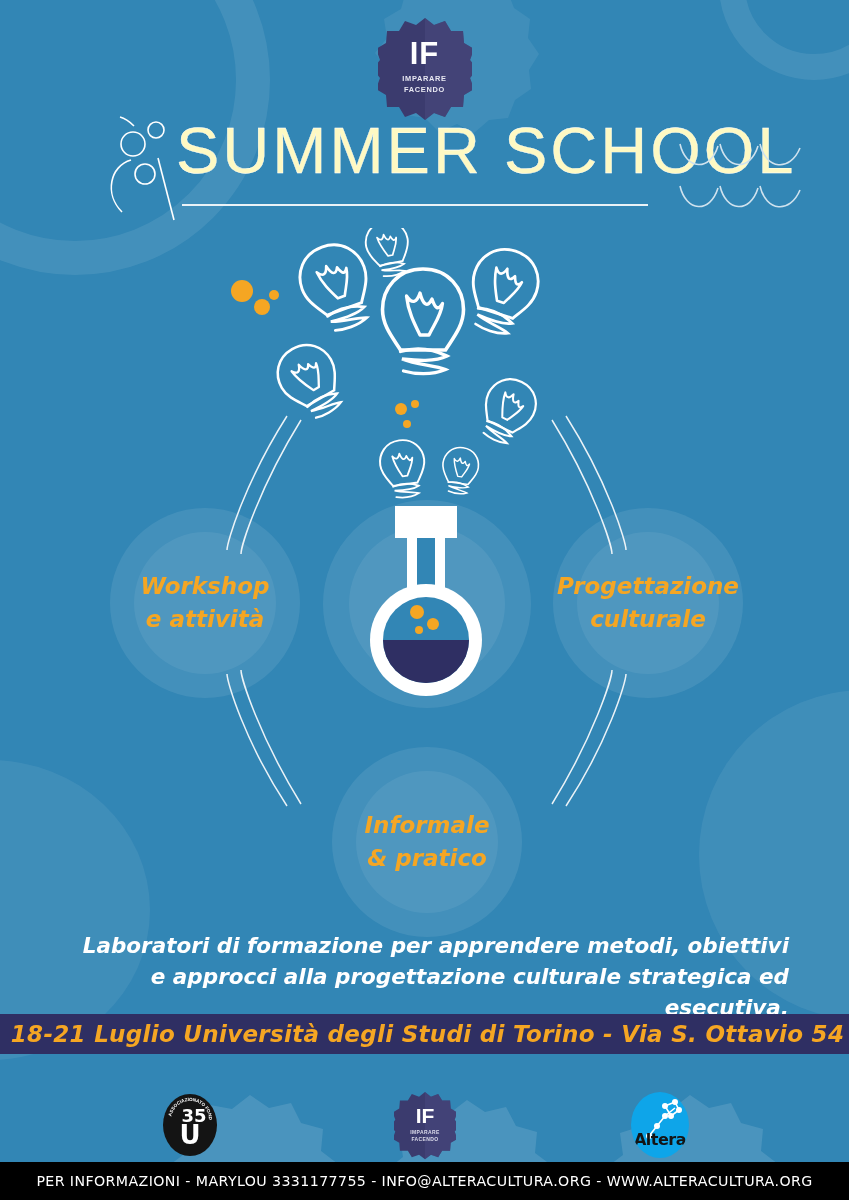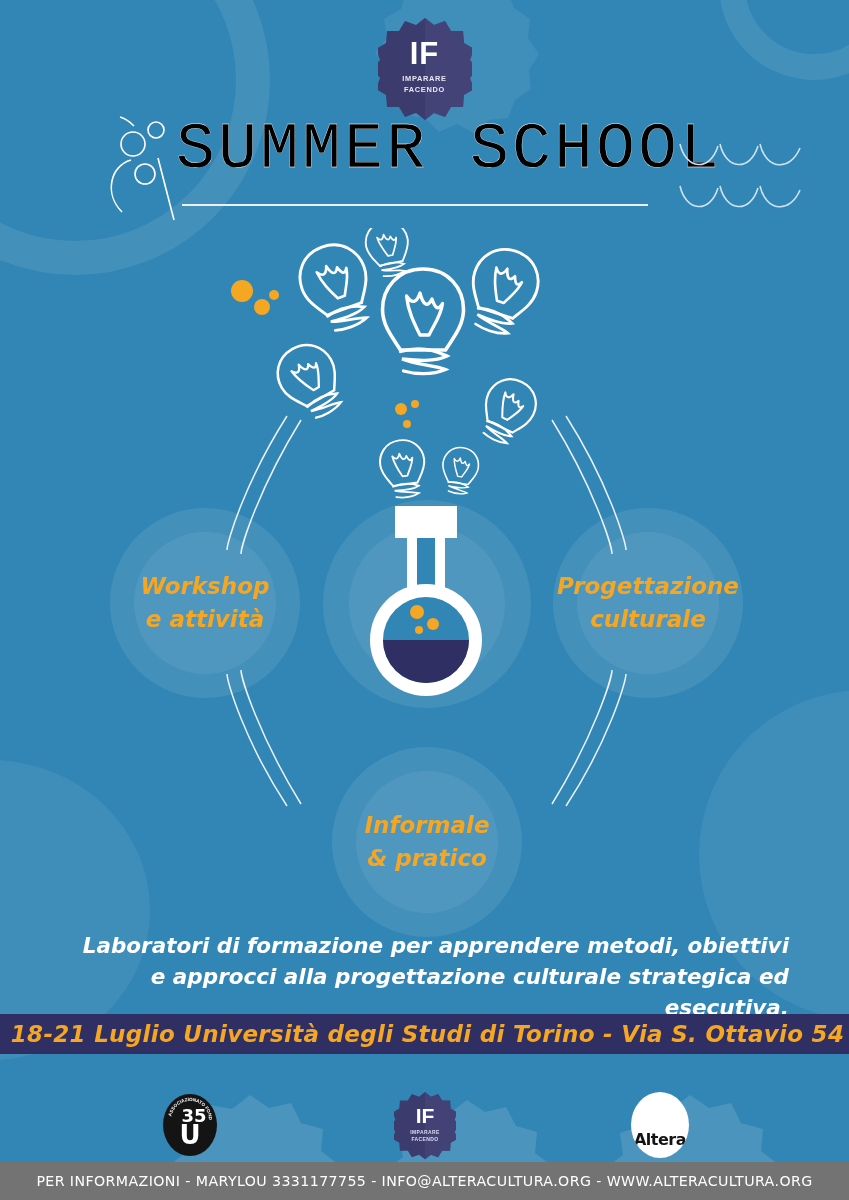--- a/index.html
+++ b/index.html
@@ -42,25 +42,25 @@
   .if-badge .txt-sub{
     position:absolute;left:0;right:0;top:57px;
     text-align:center;color:#e8e8f2;
     font-size:7.4px;font-weight:700;letter-spacing:.7px;line-height:11px;
   }
 
   
   .title-wrap{position:absolute;left:0;right:0;top:122px;height:100px;}
   .title{
     position:absolute;left:176px;top:-4px;
-    color:#000000;
+    color:#fef9c3;
     font-size:65px;
     font-weight:300;
     letter-spacing:3px;
-    font-family:Liberation Mono, monospace;
+    font-family:Liberation Sans, sans-serif;
     line-height:1;
     white-space:nowrap;
     -webkit-text-stroke:0.3px #ffffff;
   }
   .title-rule{
     position:absolute;left:182px;top:82px;width:466px;height:2px;
     background:#eaf2f7;
   }
 
   
@@ -147,32 +147,32 @@
     position:absolute;left:0;right:0;top:15px;text-align:center;
     color:#ffffff;font-size:21px;font-weight:700;line-height:1;
   }
   .logo-if-small .txt-sub{
     position:absolute;left:0;right:0;top:39px;text-align:center;
     color:#dcdcec;font-size:5px;font-weight:700;letter-spacing:.4px;line-height:7px;
   }
   .logo-altera{
     position:absolute;left:50%;top:22px;transform:translateX(-50%);
     width:58px;height:66px;border-radius:50%;
-    background:#ffffff;overflow:hidden;
+    background:#0ea5e9;overflow:hidden;
   }
   .logo-altera .word{
     position:absolute;left:0;right:0;bottom:9px;text-align:center;
     color:#141414;font-size:16px;font-weight:700;
     font-family:"DejaVu Sans",sans-serif;letter-spacing:-.5px;
   }
 
   
   .footer{
     position:absolute;left:0;right:0;bottom:0;height:38px;
-    background:#737373;
+    background:#000000;
     display:flex;align-items:center;justify-content:center;
   }
   .footer .txt{
     color:#ffffff;font-size:14.2px;letter-spacing:.4px;font-weight:400;
     font-family:"DejaVu Sans",sans-serif;white-space:nowrap;
   }
 
   svg{display:block;}
 </style>
 </head>

